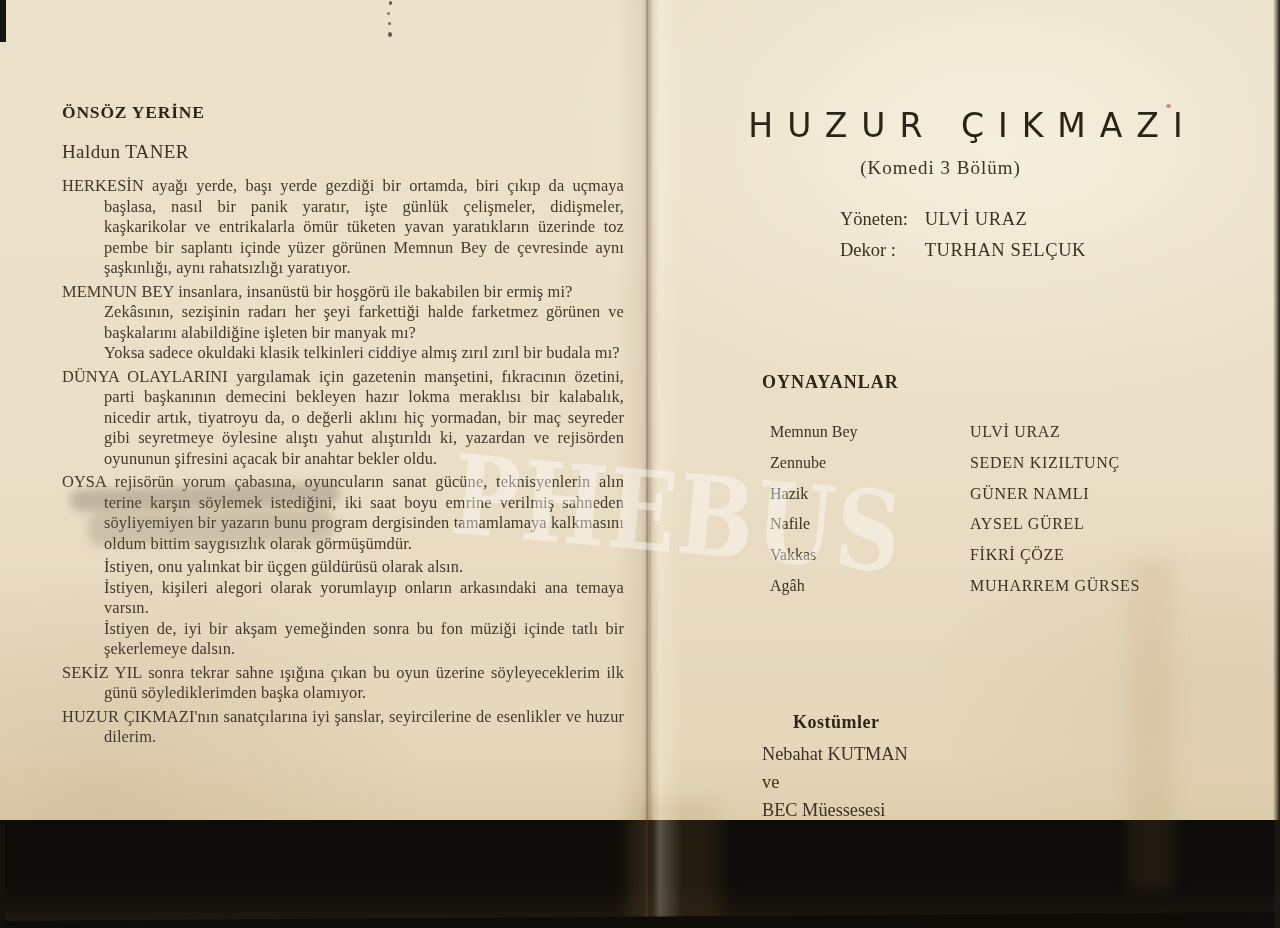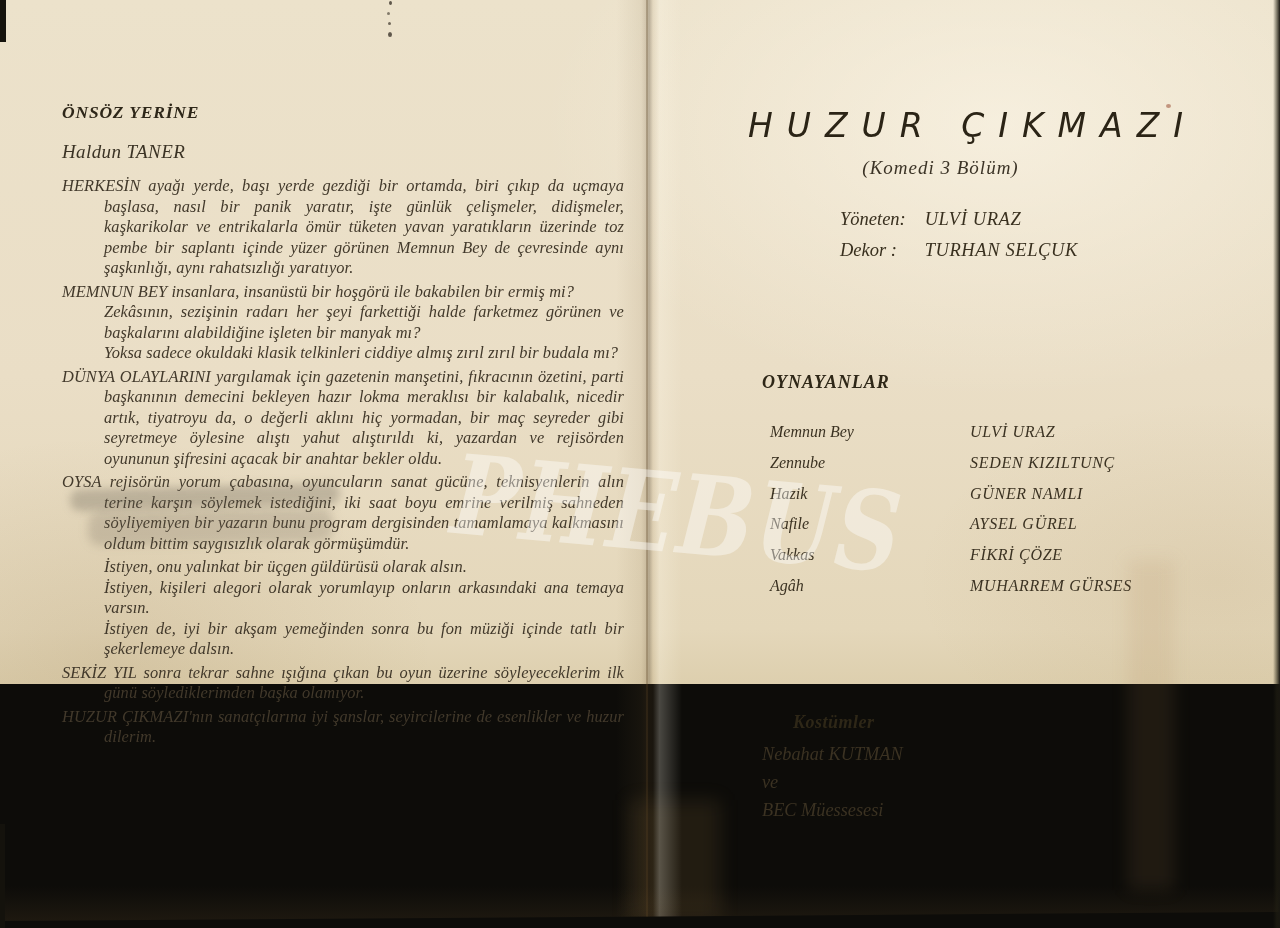--- a/index.html
+++ b/index.html
@@ -7,22 +7,21 @@
     padding: 0;
     width: 1280px;
     height: 928px;
     overflow: hidden;
     background: #0d0c09;
     font-family: "Liberation Serif", serif;
   }
   #scan {
     position: relative;
     width: 1280px;
-    height: 684px;
-    font-style: italic;
+    height: 820px;
   }
   
   #paper {
     position: absolute;
     inset: 0;
     clip-path: polygon(0px 0px, 1280px 0px, 1280px 912px, 0px 921px);
     background:
       radial-gradient(ellipse 700px 420px at 78% 18%, rgba(255,250,238,0.55), rgba(255,250,238,0) 65%),
       radial-gradient(ellipse 600px 400px at 8% 96%, rgba(140,110,60,0.14), rgba(140,110,60,0) 55%),
       radial-gradient(ellipse 500px 300px at 95% 85%, rgba(150,115,60,0.10), rgba(150,115,60,0) 60%),

